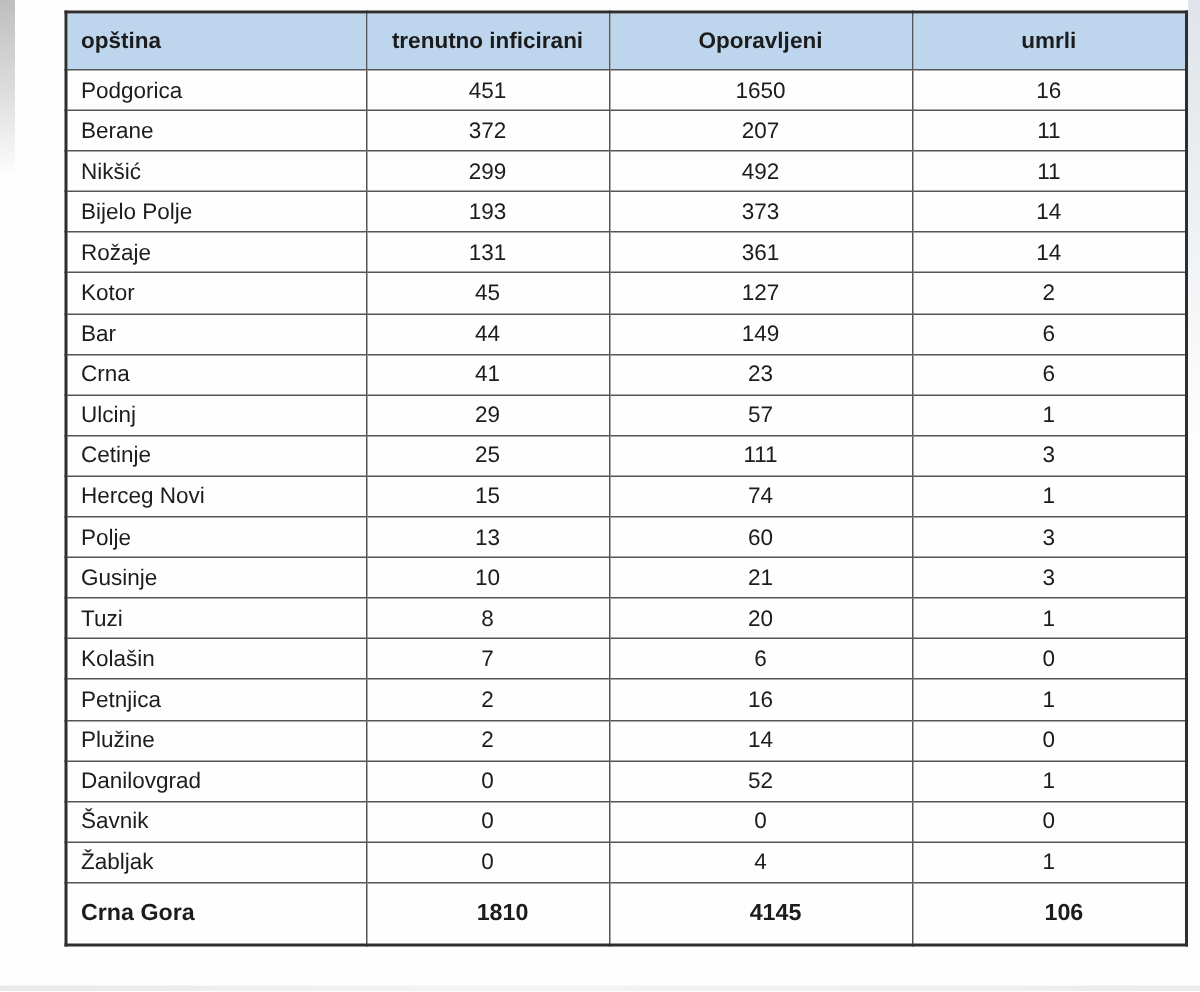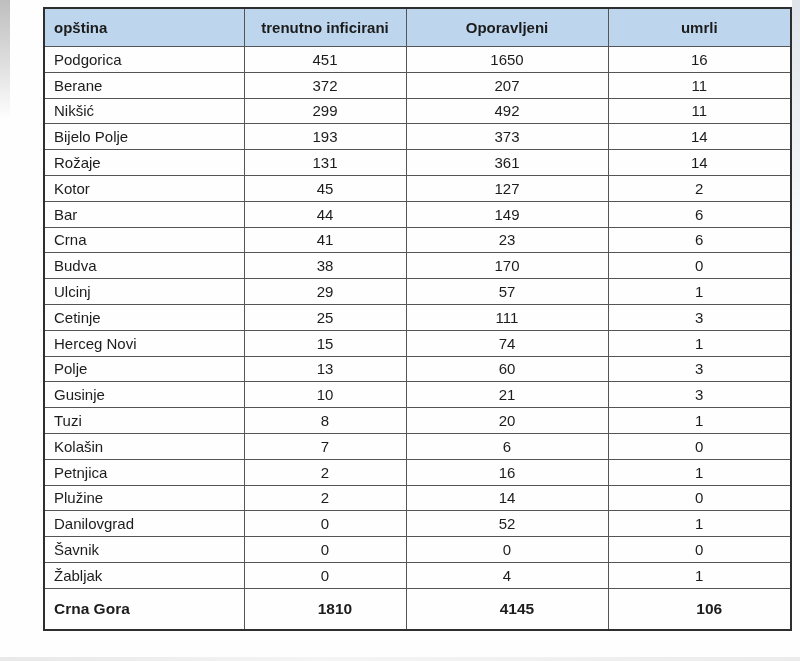--- a/index.html
+++ b/index.html
@@ -132,26 +132,20 @@
           <td>149</td>
           <td>6</td>
         </tr>
         <tr>
           <td>Crna</td>
           <td>41</td>
           <td>23</td>
           <td>6</td>
         </tr>
         <tr>
-          <td>Budva</td>
-          <td>38</td>
-          <td>170</td>
-          <td>0</td>
-        </tr>
-        <tr>
           <td>Ulcinj</td>
           <td>29</td>
           <td>57</td>
           <td>1</td>
         </tr>
         <tr>
           <td>Cetinje</td>
           <td>25</td>
           <td>111</td>
           <td>3</td>

